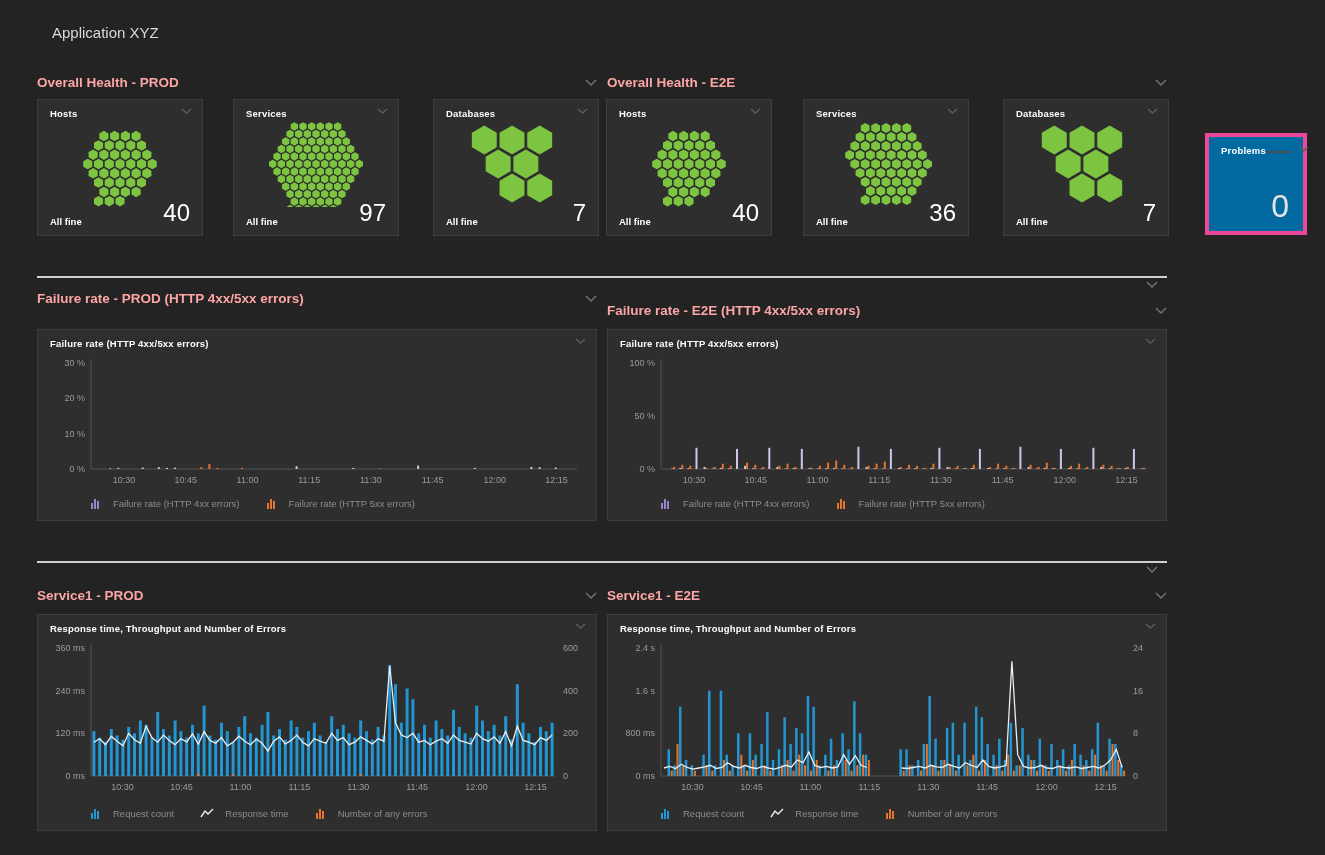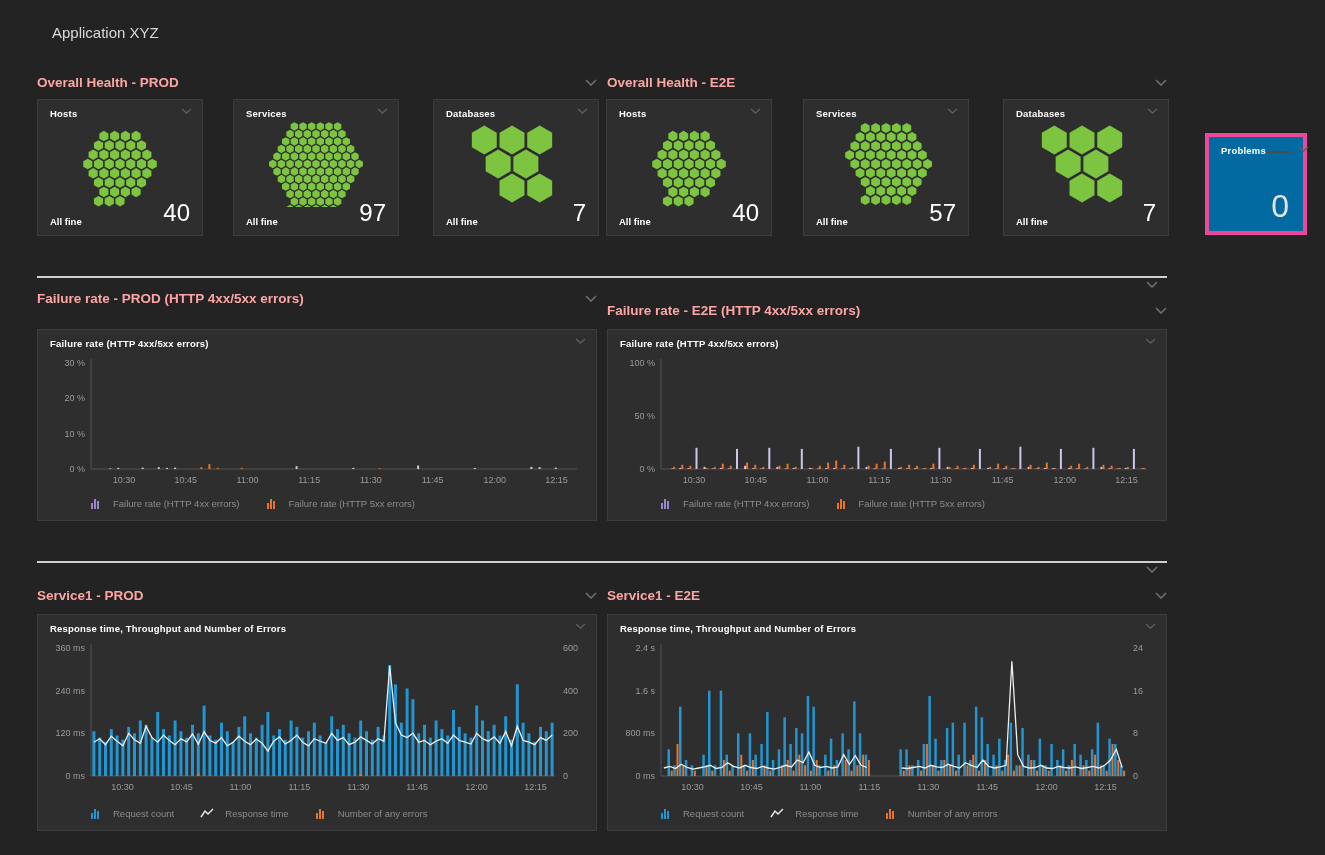--- a/index.html
+++ b/index.html
@@ -374,21 +374,21 @@
           <polygon points="4.42,-33.45 0.00,-30.90 -4.42,-33.45 -4.42,-38.55 -0.00,-41.10 4.42,-38.55" fill="#7dc540"></polygon>
           <polygon points="-5.98,-33.45 -10.39,-30.90 -14.81,-33.45 -14.81,-38.55 -10.39,-41.10 -5.98,-38.55" fill="#7dc540"></polygon>
           <polygon points="-16.37,-33.45 -20.78,-30.90 -25.20,-33.45 -25.20,-38.55 -20.78,-41.10 -16.37,-38.55" fill="#7dc540"></polygon>
           <polygon points="-21.56,-24.45 -25.98,-21.90 -30.40,-24.45 -30.40,-29.55 -25.98,-32.10 -21.56,-29.55" fill="#7dc540"></polygon>
           <polygon points="-26.76,-15.45 -31.18,-12.90 -35.59,-15.45 -35.59,-20.55 -31.18,-23.10 -26.76,-20.55" fill="#7dc540"></polygon>
           <polygon points="-31.96,-6.45 -36.37,-3.90 -40.79,-6.45 -40.79,-11.55 -36.37,-14.10 -31.96,-11.55" fill="#7dc540"></polygon>
         </svg>
       </div>
     <div class="tile-foot">
         <span class="status">All fine</span>
-      <span class="count">57</span>
+      <span class="count">36</span>
       </div>
   </div>
   <div class="tile" style="left:1003px;top:99px;width:166px;height:137px;">
     <div class="tile-head">
         <span class="tt">Databases</span>
       <span class="chev">
           <svg width="11" height="6">
             <polyline points="1,1 5.5,5 10,1" fill="none" stroke="#5d5d5d" stroke-width="1.4"></polyline>
           </svg>
         </span>

